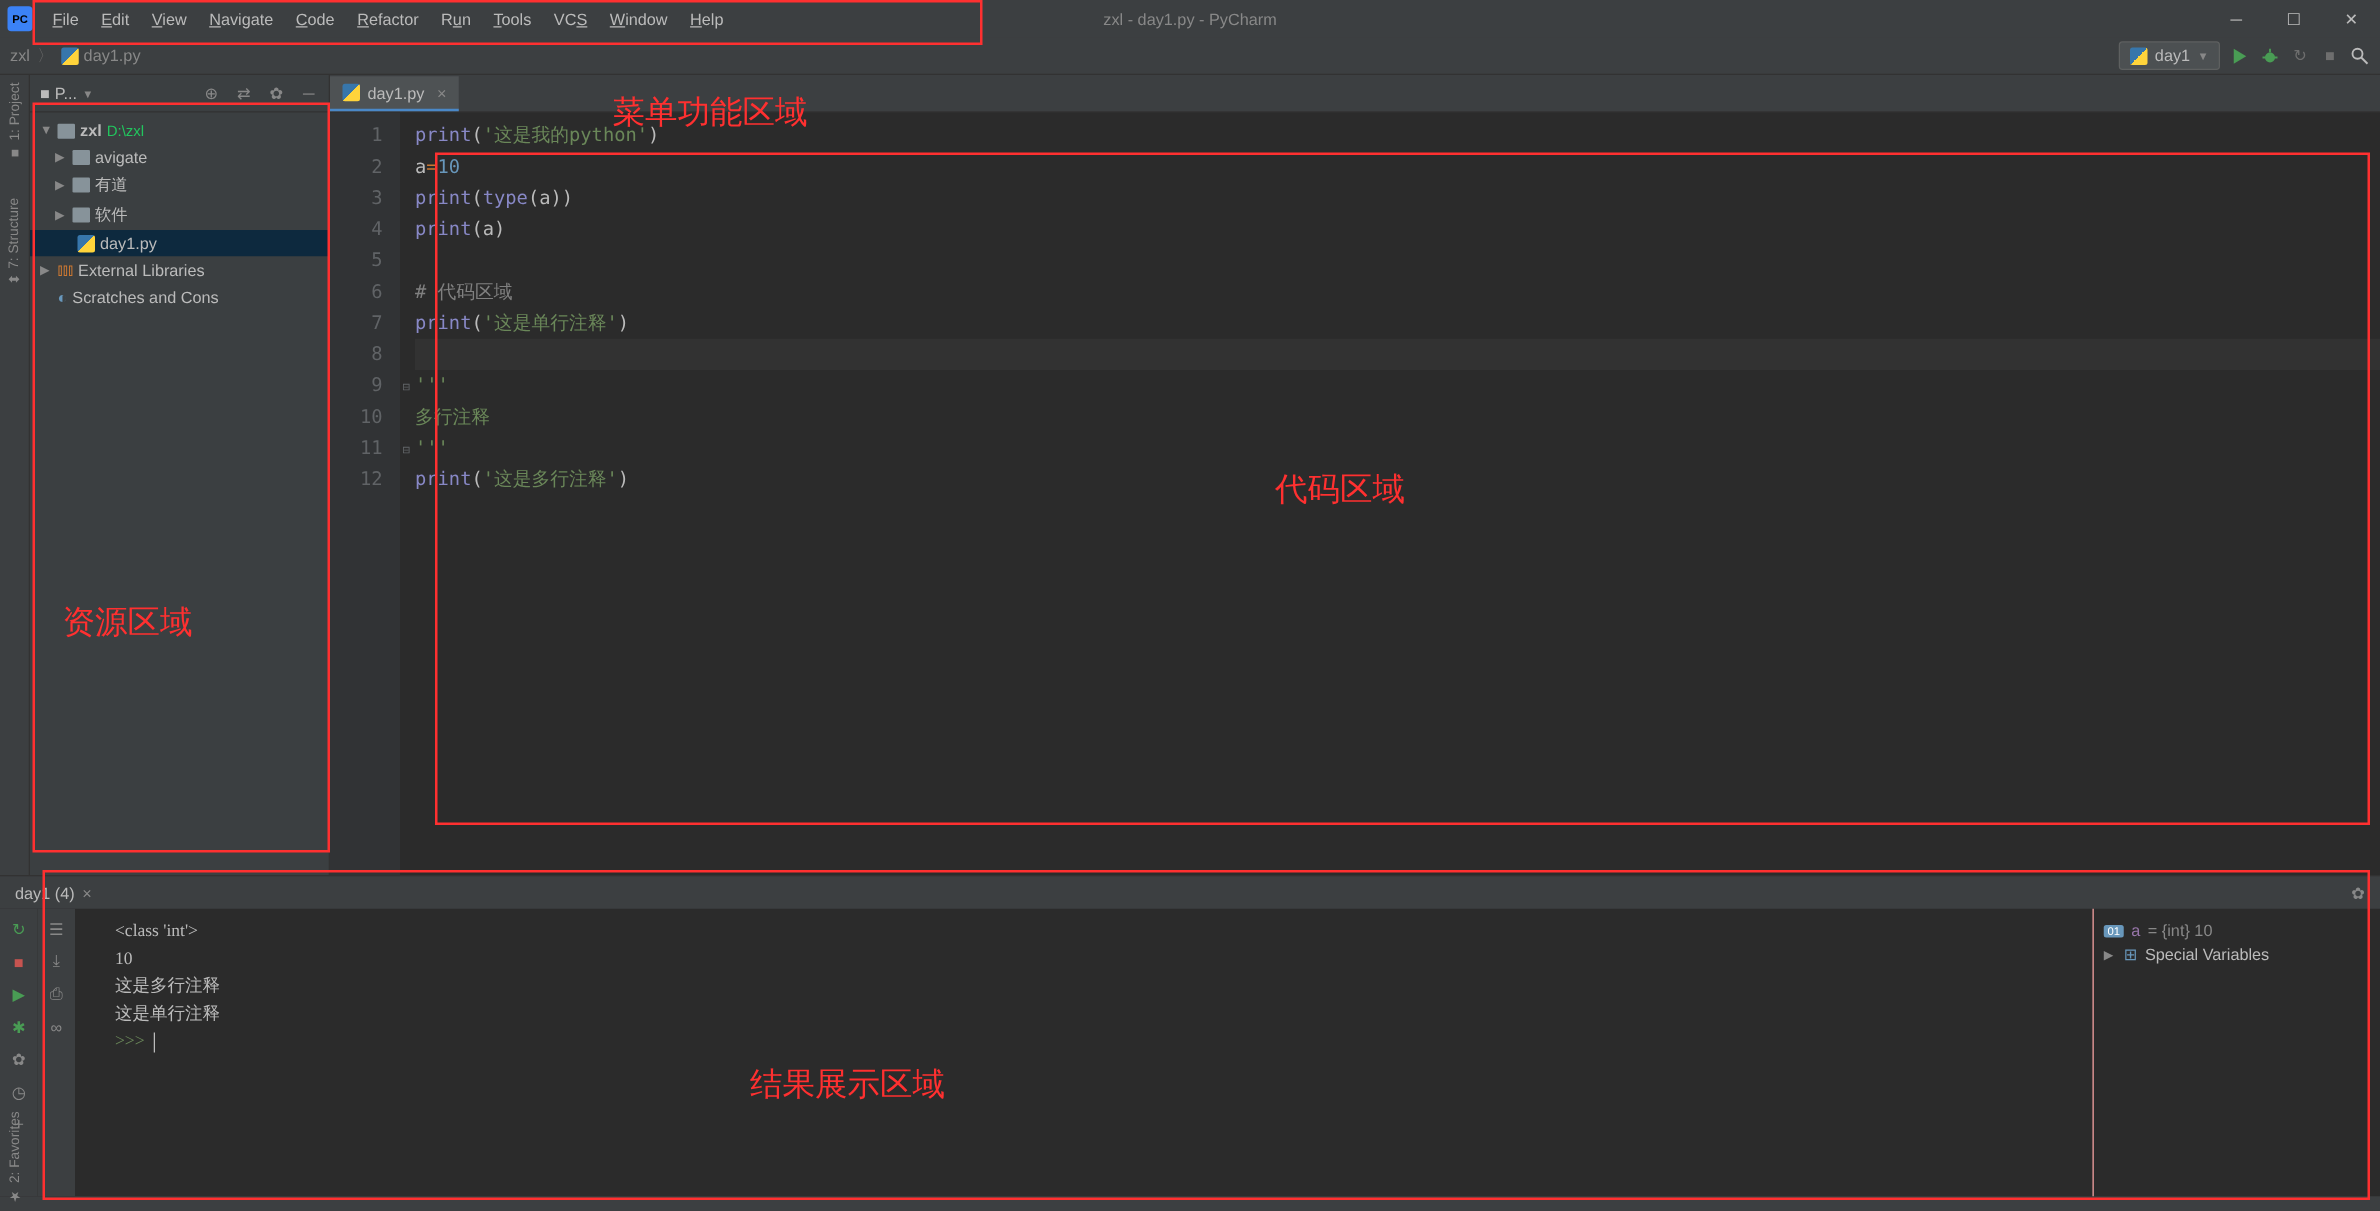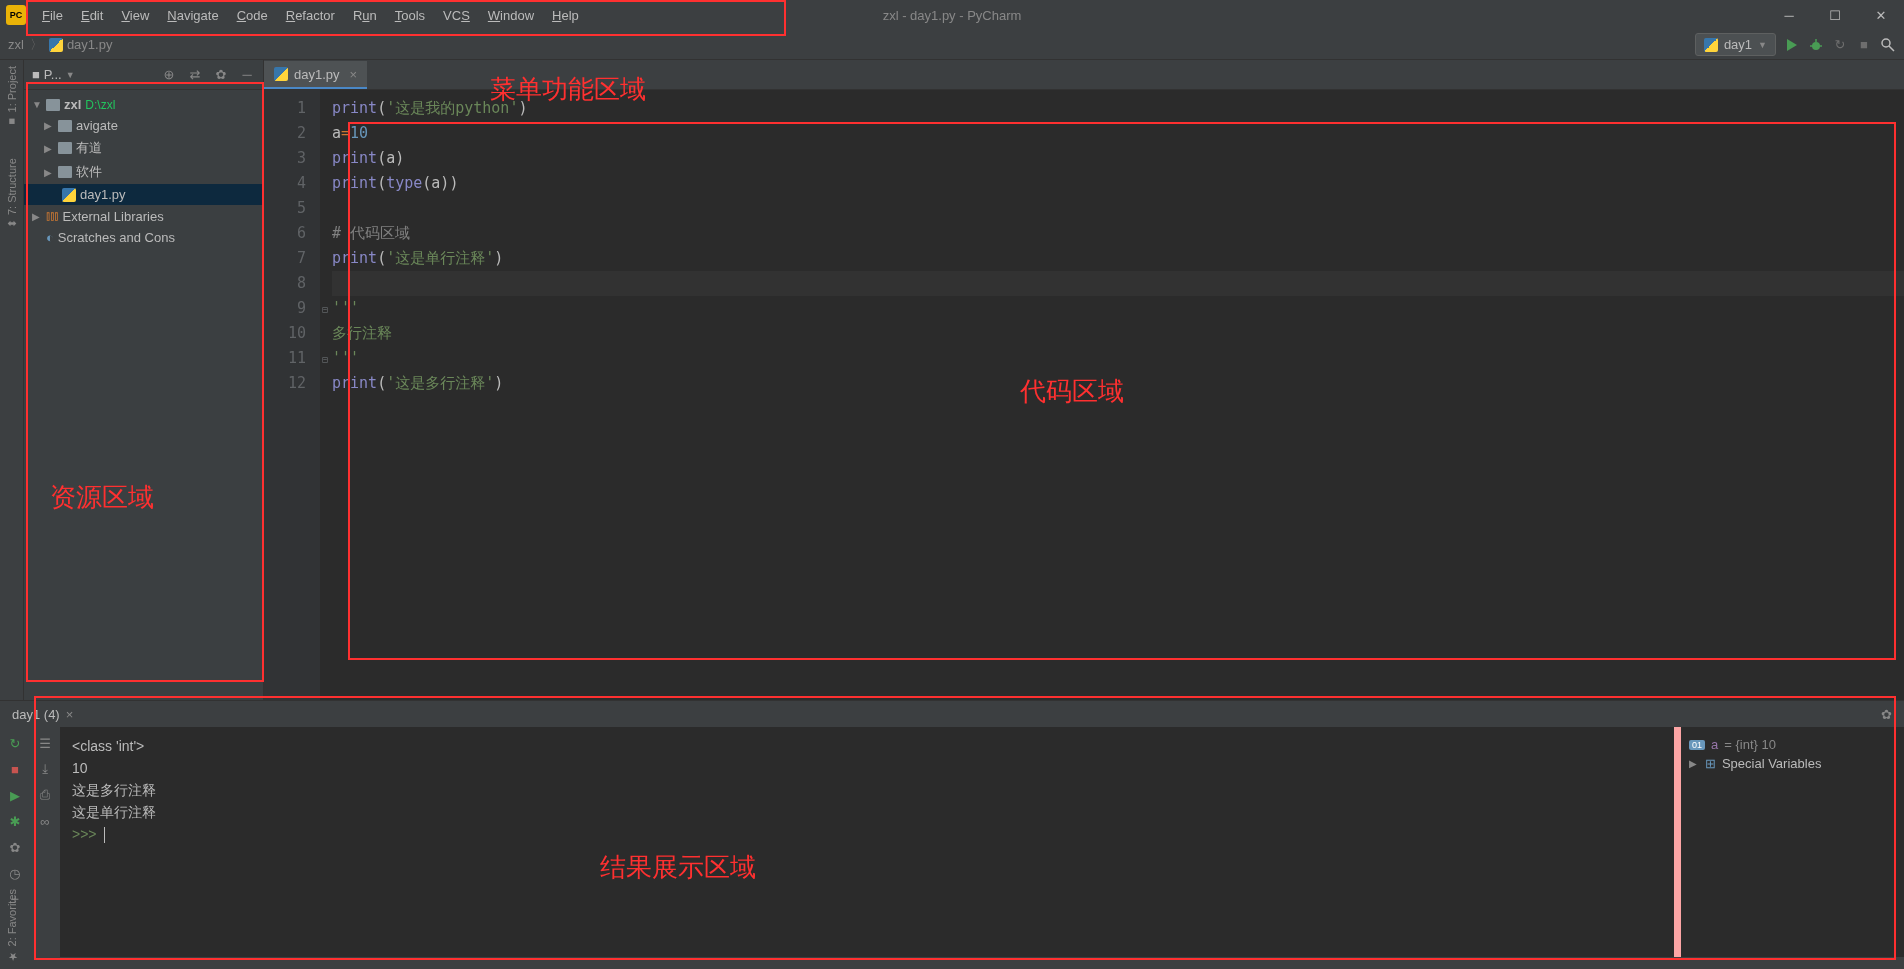--- a/index.html
+++ b/index.html
@@ -1,18 +1,18 @@
 <!DOCTYPE html>
 <html><head>
 <meta charset="utf-8">
 <style>
 * { margin:0; padding:0; box-sizing:border-box; }
 body { font-family:"Segoe UI",Arial,sans-serif; background:#3c3f41; color:#bbb; font-size:13px; overflow:hidden; width:1904px; height:969px; position:relative; }
 .titlebar { height:30px; background:#3c3f41; display:flex; align-items:center; position:relative; }
-.app-icon { width:20px; height:20px; margin:0 8px 0 6px; background:#eab308; border-radius:3px; display:flex; align-items:center; justify-content:center; font-size:9px; font-weight:bold; color:#000; }
+.app-icon { width:20px; height:20px; margin:0 8px 0 6px; background:#3b82f6; border-radius:3px; display:flex; align-items:center; justify-content:center; font-size:9px; font-weight:bold; color:#000; }
 .menubar { display:flex; gap:2px; }
 .menu-item { padding:4px 8px; color:#bbb; cursor:pointer; }
 .menu-item u { text-decoration:underline; }
 .title-text { position:absolute; left:50%; transform:translateX(-50%); color:#888; }
 .win-controls { position:absolute; right:0; display:flex; }
 .win-btn { width:46px; height:30px; display:flex; align-items:center; justify-content:center; color:#bbb; cursor:pointer; }
 .navbar { height:30px; display:flex; align-items:center; padding:0 8px; border-bottom:1px solid #323232; }
 .breadcrumb { display:flex; align-items:center; gap:6px; color:#888; }
 .breadcrumb-sep { color:#666; }
 .bc-file { display:flex; align-items:center; gap:4px; }
@@ -56,25 +56,25 @@
 .console-tab-bar { height:26px; background:#3c3f41; display:flex; align-items:center; padding:0 12px;gap:34px; }
 .console-tab { color:#bbb; display:flex; align-items:center; gap:6px; }
 .console-tab-close { color:#888; cursor:pointer; }
 .console-gear { margin-left:auto; color:#888; cursor:pointer; }
 .console-body { display:flex; height:230px; }
 .console-toolbar { width:30px; background:#3c3f41; display:flex; flex-direction:column; align-items:center; gap:10px; padding:8px 0; }
 .console-toolbar2 { width:30px; background:#3c3f41; display:flex; flex-direction:column; align-items:center; gap:10px; padding:8px 0; }
 .ct-icon { width:16px; height:16px; display:flex; align-items:center; justify-content:center; cursor:pointer; color:#888; }
 .green { color:#499c54; }
 .red { color:#c75450; }
-.console-output { flex:1; padding:8px 12px; font-family:Liberation Sans, sans-serif; font-size:14px; color:#bbb; line-height:22px; }
+.console-output { flex:1; padding:8px 12px; font-family:Liberation Serif, serif; font-size:14px; color:#bbb; line-height:22px;margin-left:20px; }
 .console-line { white-space:pre; }
 .prompt { color:#6a8759; }
 .cursor { display:inline-block; width:1px; height:16px; background:#bbb; vertical-align:middle; margin-left:4px; }
-.vars-panel { width:230px; border-left:7px solid #fca5a5; padding:8px; font-size:13px; }
+.vars-panel { width:230px; border-left:1px solid #fca5a5; padding:8px; font-size:13px; }
 .var-row { display:flex; align-items:center; gap:6px; padding:2px 0; cursor:pointer; }
 .var-badge { background:#6897bb; color:#fff; font-size:9px; padding:0 3px; border-radius:2px; }
 .left-fav-strip { position:absolute; left:0; top:70px; bottom:0; width:24px; display:flex; flex-direction:column; justify-content:flex-end; padding-bottom:6px; }
 
 .annot-box { position:absolute; border:2px solid #ff3030; pointer-events:none; }
 .annot-label { position:absolute; color:#ff3030; font-size:26px; font-weight:500; font-family:"Microsoft YaHei",sans-serif; pointer-events:none; }
 .indent1 { padding-left:20px; }
 .indent2 { padding-left:38px; }
 .caret-down { font-size:9px; color:#888; }
 svg { display:block; }
@@ -226,22 +226,22 @@
           <div>7</div>
           <div>8</div>
           <div>9</div>
           <div>10</div>
           <div>11</div>
           <div>12</div>
         </div>
       <div class="code" id="code">
           <div class="code-line"><span class="builtin">print</span>(<span class="str">'这是我的python'</span>)</div>
           <div class="code-line">a<span class="kw">=</span><span class="num">10</span></div>
+          <div class="code-line"><span class="builtin">print</span>(<span class="builtin">type</span>(a))</div>
           <div class="code-line"><span class="builtin">print</span>(a)</div>
-          <div class="code-line"><span class="builtin">print</span>(<span class="builtin">type</span>(a))</div>
           <div class="code-line"></div>
           <div class="code-line"><span class="cmt"># 代码区域</span></div>
           <div class="code-line"><span class="builtin">print</span>(<span class="str">'这是单行注释'</span>)</div>
           <div class="code-line current"></div>
           <div class="code-line"><span class="fold">⊟</span><span class="str">'''</span></div>
           <div class="code-line"><span class="str">多行注释</span></div>
           <div class="code-line"><span class="fold">⊟</span><span class="str">'''</span></div>
           <div class="code-line"><span class="builtin">print</span>(<span class="str">'这是多行注释'</span>)</div>
         </div>
     </div>

